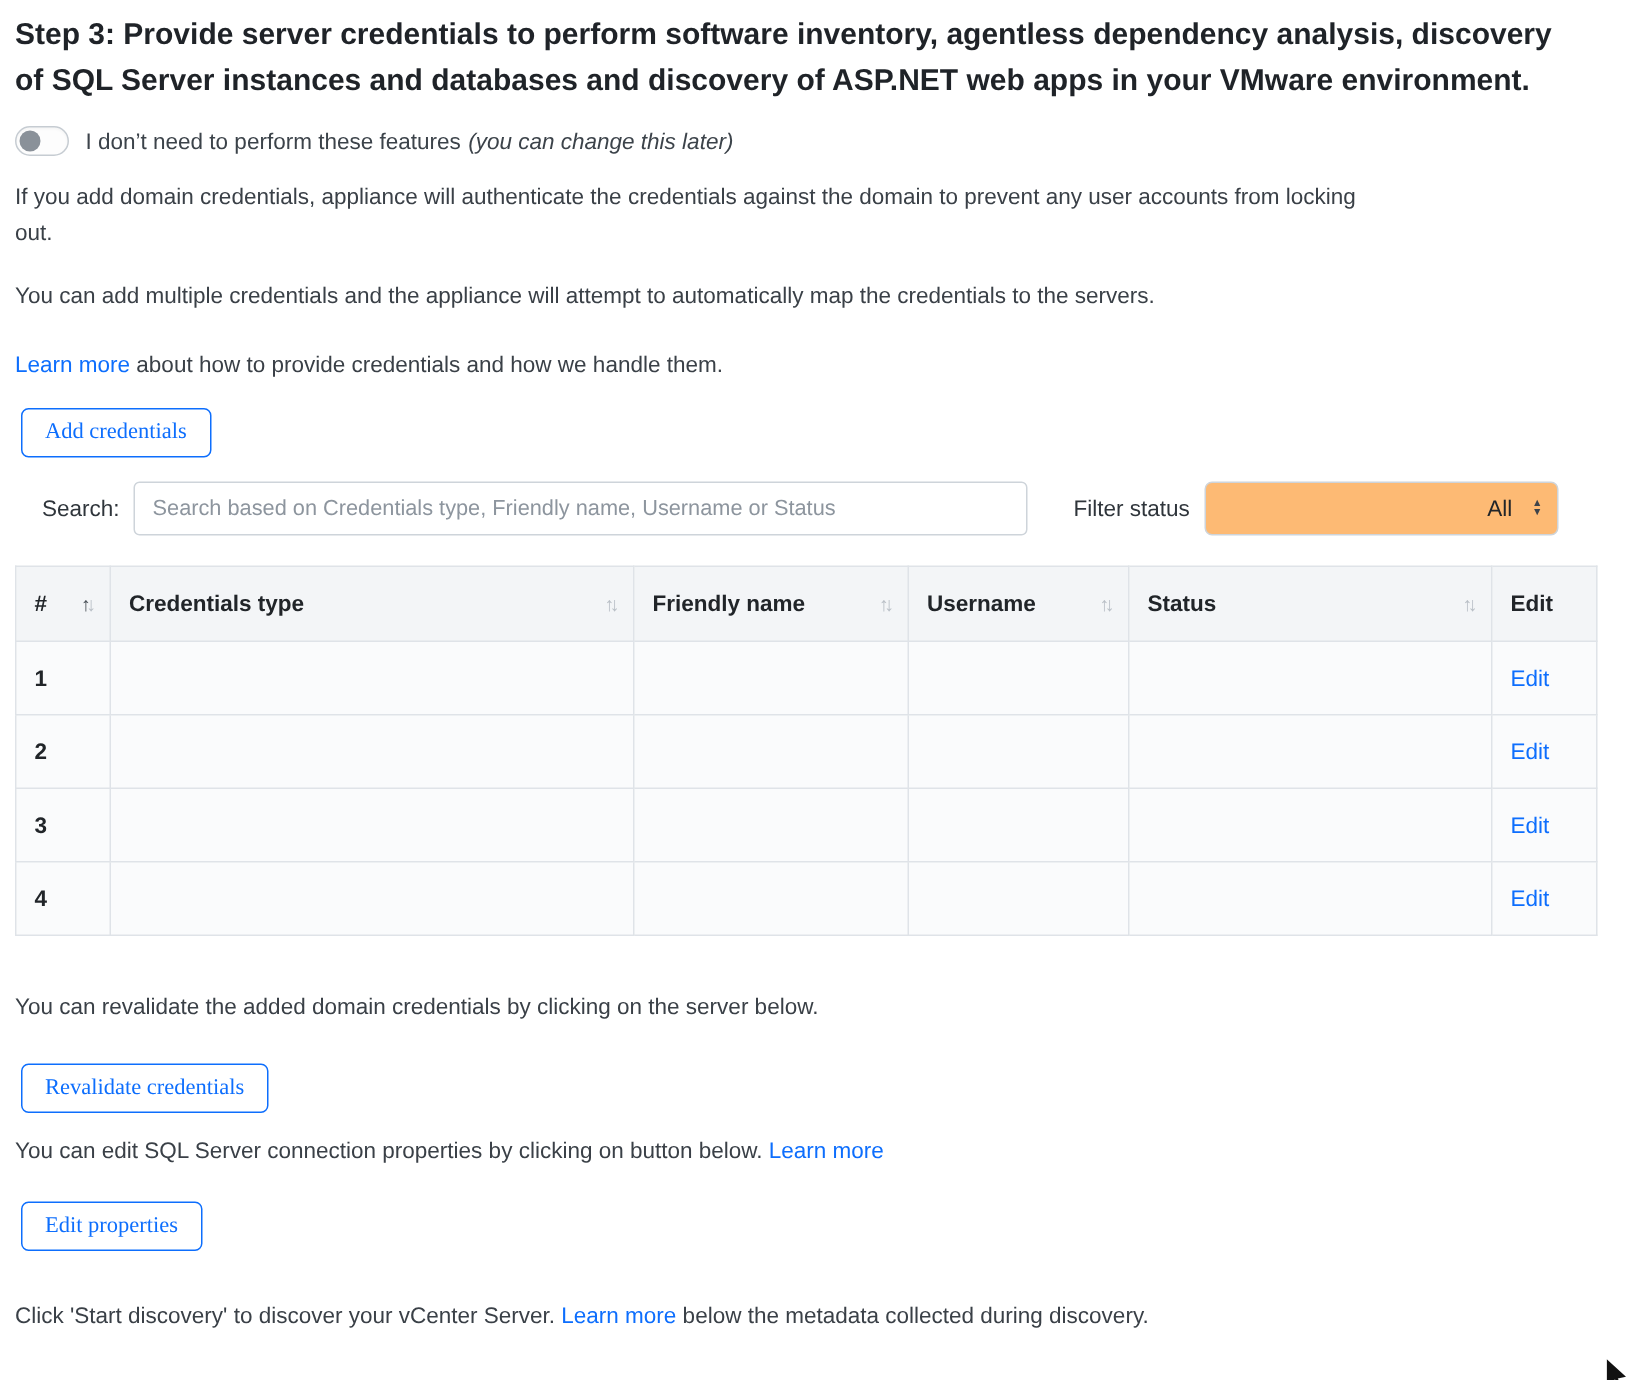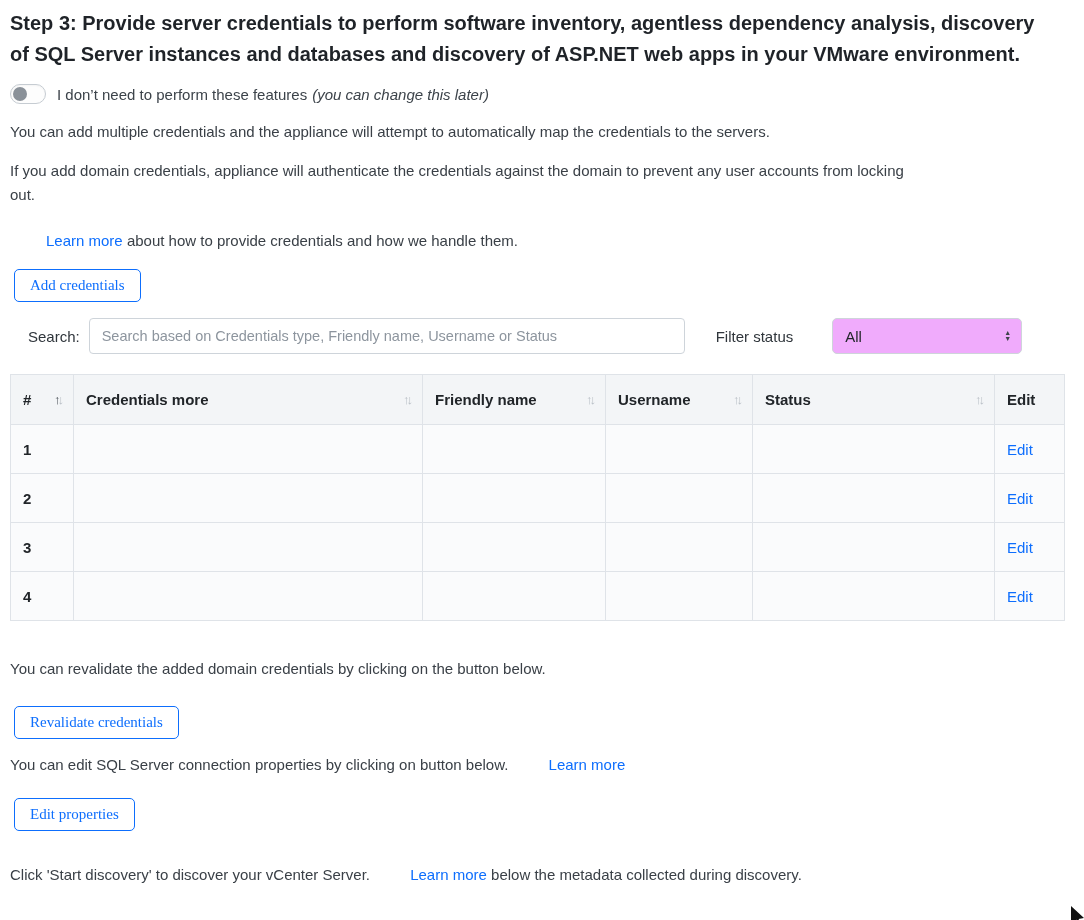--- a/index.html
+++ b/index.html
@@ -25,48 +25,48 @@
   .toggle .knob {
     position: absolute; left: 2px; top: 2px; width: 14px; height: 14px;
     border-radius: 50%; background: #8a9199;
   }
   .toggle-label { margin-left: 11px; }
   .toggle-note { font-style: italic; margin-left: 5px; color: #3c434a; }
 
   .body-text { margin: 0 0 15px 0; color: #3a4047; line-height: 1.6; }
   .para-domain { max-width: 920px; margin-bottom: 18px; }
   .learn-line { margin: 22px 0 0 0; }
-  a.link { color: #0d6efd; text-decoration: none; cursor: pointer; margin-left: 36px; }
+  a.link { color: #0d6efd; text-decoration: none; cursor: pointer; }
 
   .btn-outline {
     display: inline-block; margin: 16px 4px 0 4px; padding: 7px 15px;
     background: #fff; color: #0d6efd; border: 1px solid #0d6efd;
     border-radius: 5px; font-size: 15px; font-family: Liberation Serif, serif; cursor: pointer;
   }
   .btn-primary {
     padding: 8px 15px; background: #0d6efd; color: #fff;
     border: 1px solid #0d6efd; border-radius: 5px; font-size: 15px;
     font-family: inherit; cursor: pointer;
   }
 
   .search-row { display: flex; align-items: center; margin: 16px 0 0 0; }
   .search-label { margin-left: 18px; margin-right: 9px; color: #2f353b; }
   .search-input {
     width: 596px; height: 36px; border: 1px solid #ced4da; border-radius: 4px;
     padding: 0 12px; font-size: 14.5px; font-family: inherit; color: #6d28d9;
   }
   .search-input::placeholder { color: #8d959e; }
-  .filter-group { display: flex; align-items: center; margin-left: 31px; gap: 29px; }
+  .filter-group { display: flex; align-items: center; margin-left: 31px; }
   .filter-label { margin-right: 10px; color: #2f353b; }
   .select-wrap { position: relative; }
   .filter-select {
     appearance: none; -webkit-appearance: none; -moz-appearance: none;
-    width: 190px; height: 36px; border: 1px solid #ced4da; border-radius: 5px;
-    background: #f0abfc; padding: 0 30px 0 12px; font-size: 15px;
-    font-family: inherit; color: #212529; cursor: pointer;
+    width: 236px; height: 36px; border: 1px solid #ced4da; border-radius: 5px;
+    background: #fdba74; padding: 0 30px 0 12px; font-size: 15px;
+    font-family: inherit; color: #212529; cursor: pointer; text-align: right;
   }
   .select-caret {
     position: absolute; right: 11px; top: 50%; transform: translateY(-50%);
     display: flex; flex-direction: column; align-items: center;
     font-size: 7px; line-height: 6px; color: #3d434a; pointer-events: none;
   }
 
   table.cred-table {
     border-collapse: collapse; table-layout: fixed;
     width: 1054px; margin: 20px 0 0 0;
@@ -104,23 +104,23 @@
   <h1 class="page-title">Step 3: Provide server credentials to perform software inventory, agentless dependency analysis, discovery of SQL Server instances and databases and discovery of ASP.NET web apps in your VMware environment.</h1>
 
   <div class="toggle-row">
     <div class="toggle">
       <div class="knob"></div>
     </div>
     <span class="toggle-label">I don’t need to perform these features</span>
     <span class="toggle-note">(you can change this later)</span>
   </div>
 
+  <p class="body-text para-domain">If you add domain credentials, appliance will authenticate the credentials against the domain to prevent any user accounts from locking out.</p>
+
   <p class="body-text">You can add multiple credentials and the appliance will attempt to automatically map the credentials to the servers.</p>
-
-  <p class="body-text para-domain">If you add domain credentials, appliance will authenticate the credentials against the domain to prevent any user accounts from locking out.</p>
 
   <p class="body-text learn-line">
     <a class="link">Learn more</a>
     <span>about how to provide credentials and how we handle them.</span>
   </p>
 
   <button class="btn-outline">Add credentials</button>
 
   <div class="search-row">
     <span class="search-label">Search:</span>
@@ -151,21 +151,21 @@
     <thead>
       <tr>
         <th>
           <div class="th-inner">
             <span>#</span>
             <span class="sort"><span class="up active">↑</span><span class="down">↓</span></span>
           </div>
         </th>
         <th>
           <div class="th-inner">
-            <span>Credentials more</span>
+            <span>Credentials type</span>
             <span class="sort"><span class="up">↑</span><span class="down">↓</span></span>
           </div>
         </th>
         <th>
           <div class="th-inner">
             <span>Friendly name</span>
             <span class="sort"><span class="up">↑</span><span class="down">↓</span></span>
           </div>
         </th>
         <th>
@@ -216,21 +216,21 @@
         <td class="row-index">4</td>
         <td></td>
         <td></td>
         <td></td>
         <td></td>
         <td><a class="edit-link">Edit</a></td>
       </tr>
     </tbody>
   </table>
 
-  <p class="body-text revalidate-text">You can revalidate the added domain credentials by clicking on the button below.</p>
+  <p class="body-text revalidate-text">You can revalidate the added domain credentials by clicking on the server below.</p>
   <button class="btn-outline" style="margin-top:10px">Revalidate credentials</button>
 
   <p class="body-text sql-text">
     <span>You can edit SQL Server connection properties by clicking on button below.</span>
     <a class="link">Learn more</a>
   </p>
   <button class="btn-outline" style="margin-top:6px">Edit properties</button>
 
   <p class="body-text discovery-text">
     <span>Click 'Start discovery' to discover your vCenter Server.</span>

